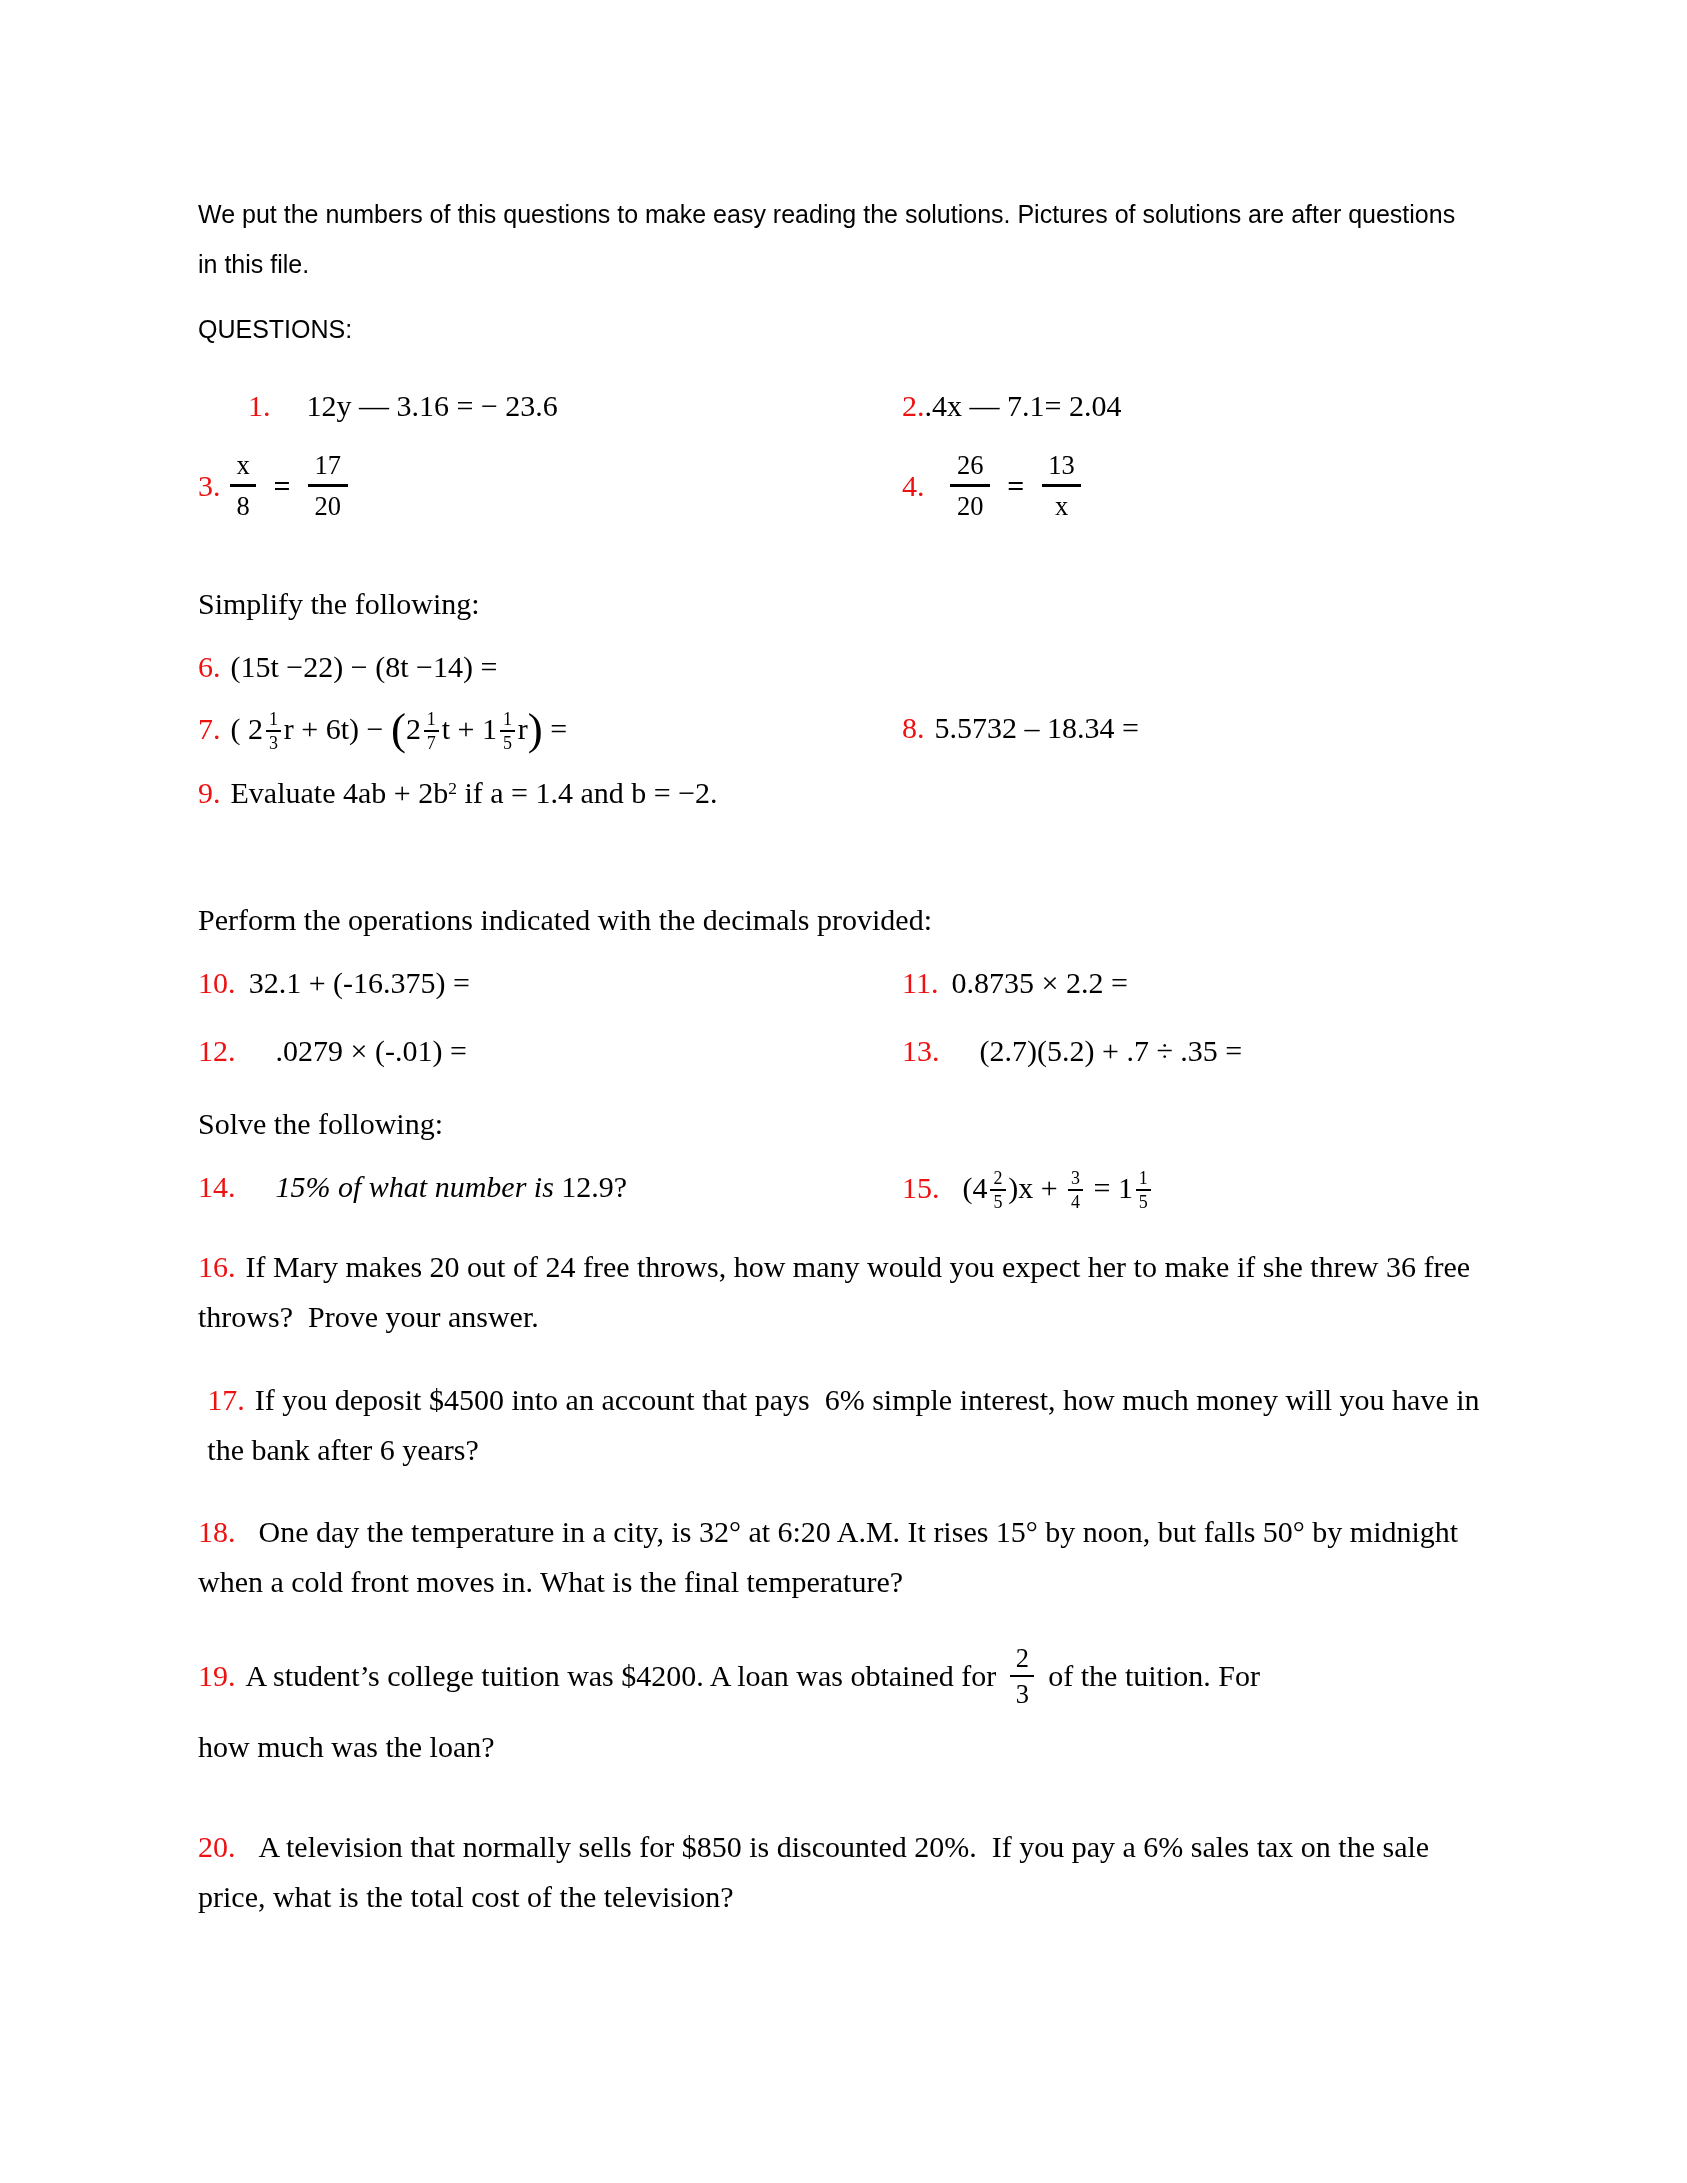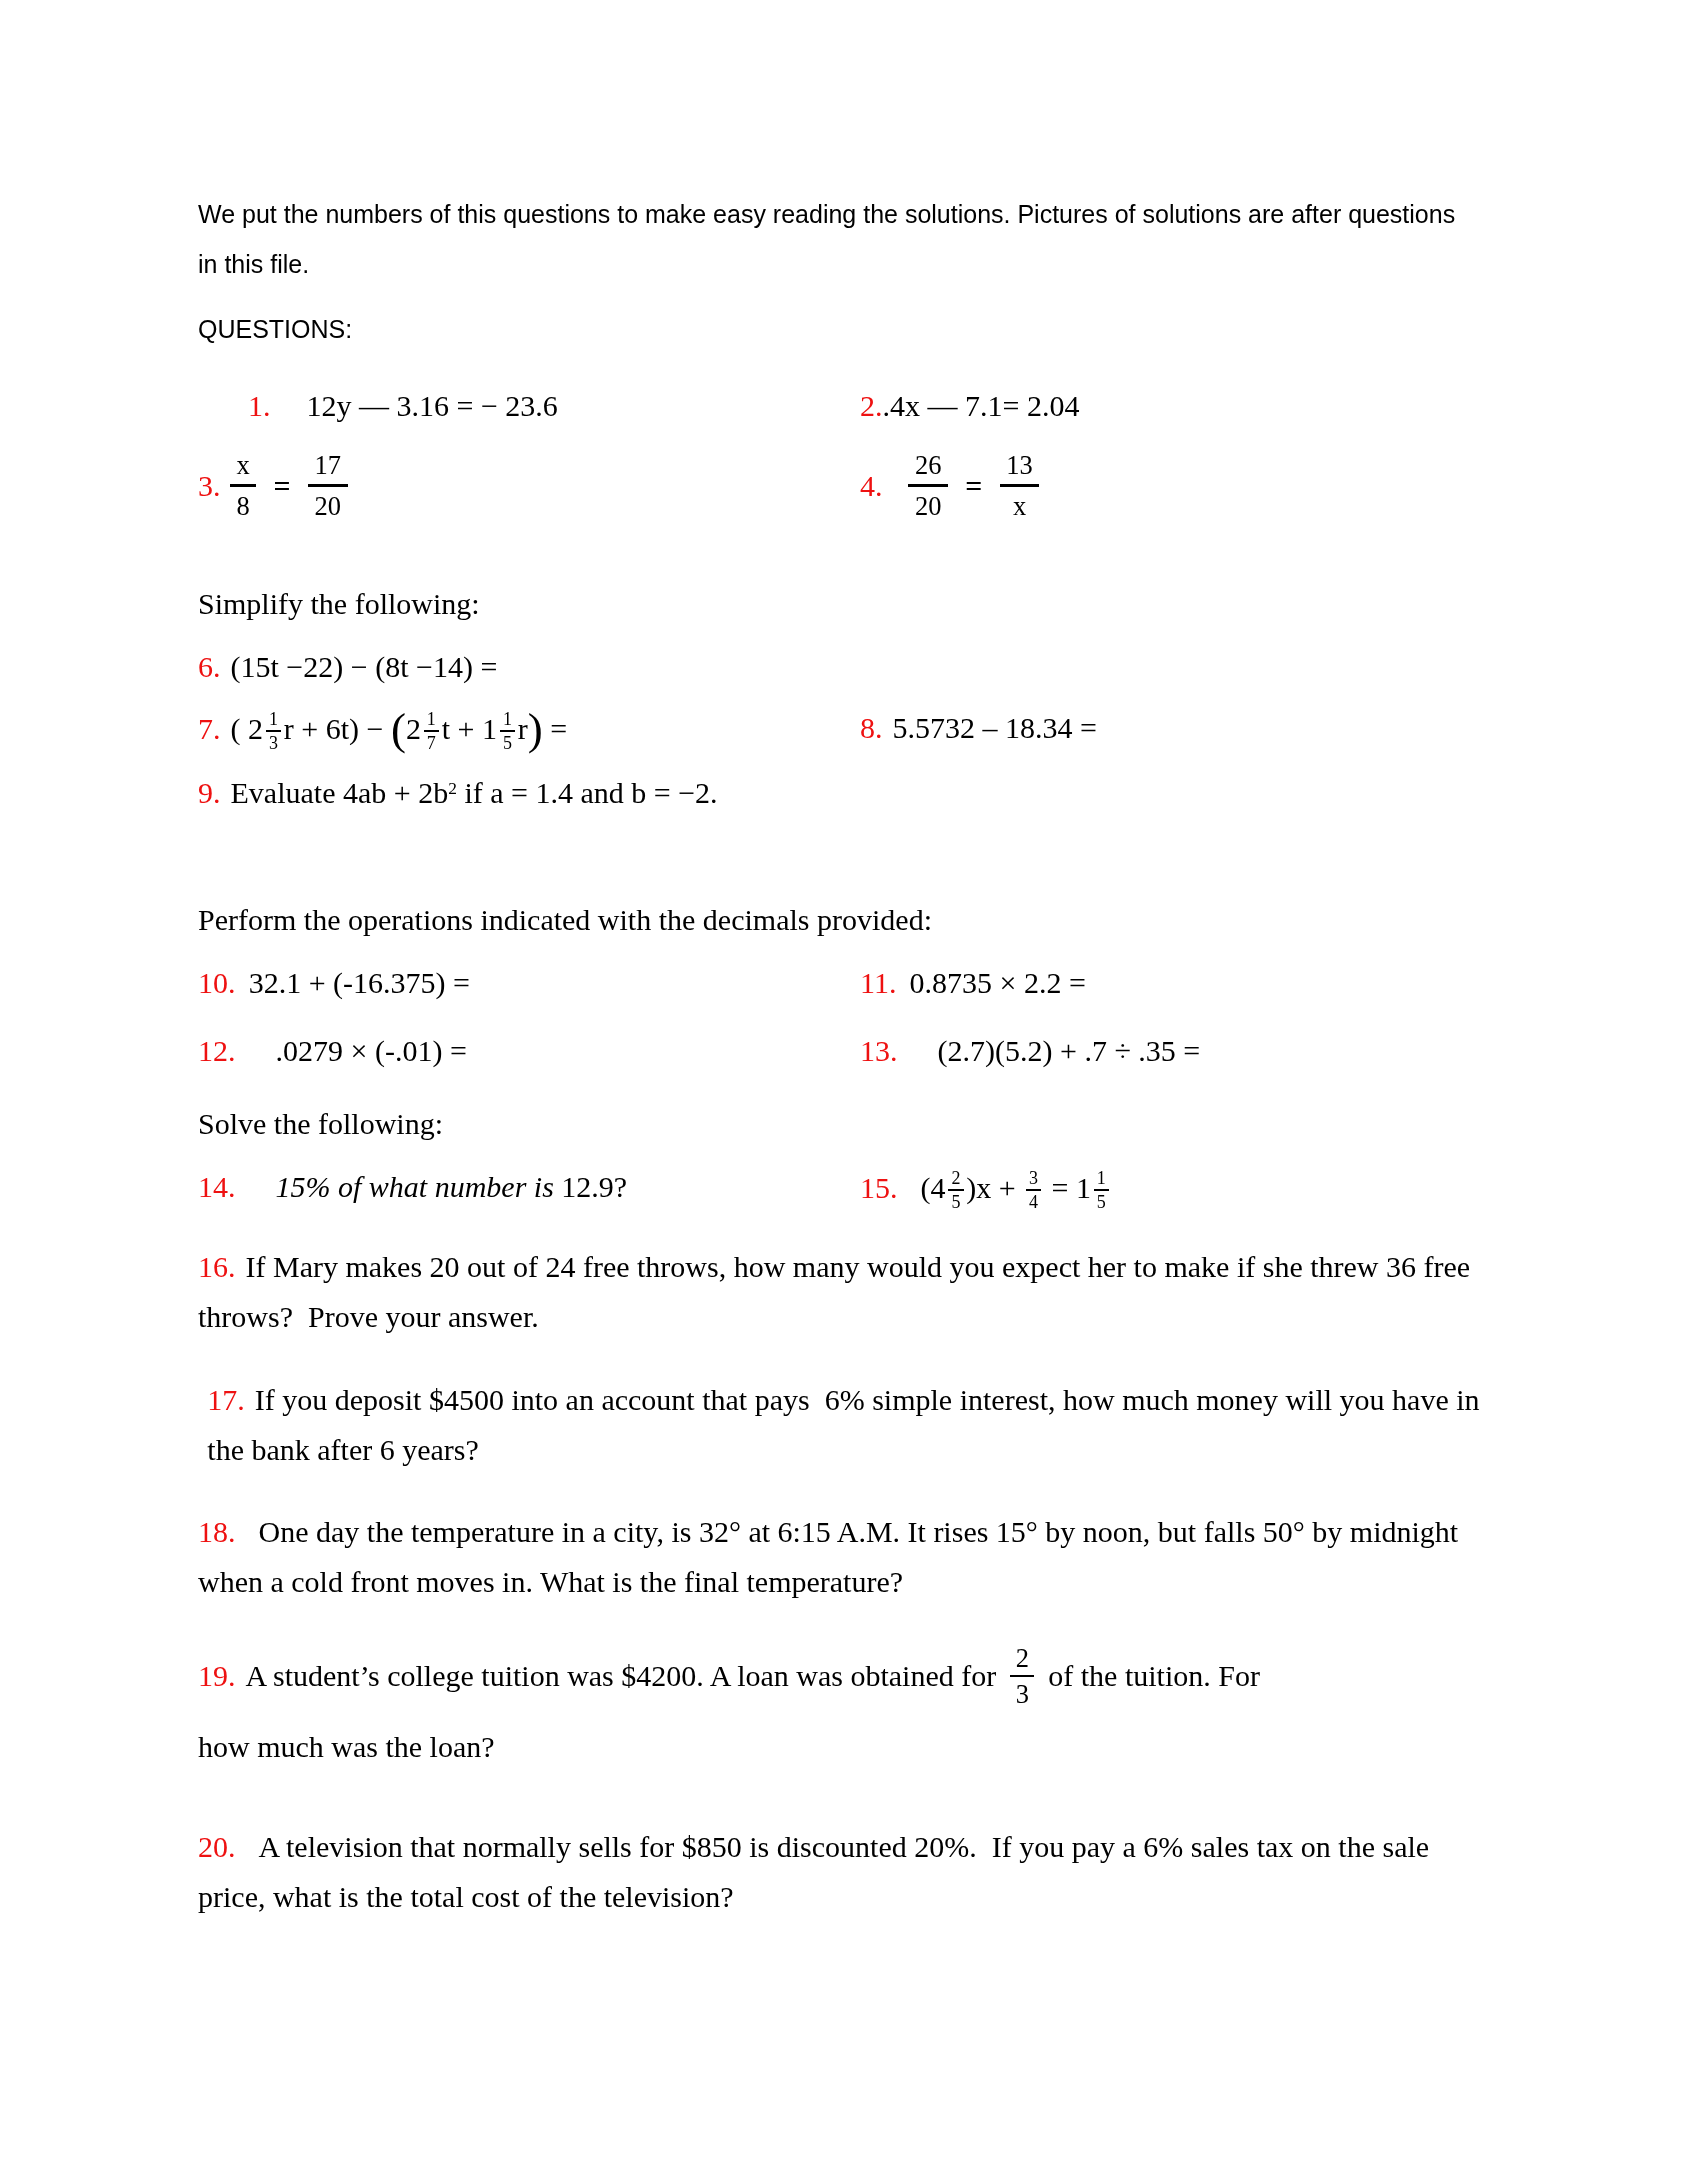--- a/index.html
+++ b/index.html
@@ -11,21 +11,21 @@
     background:#ffffff;
     padding:189px 192px 0 198px;
     font-family:"Liberation Serif", serif;
     font-size:30px;
     color:#000000;
     overflow:hidden;
   }
   .sans{font-family:"Liberation Sans", sans-serif;font-size:25px;}
   .intro{margin:0 0 24px 0;line-height:50px;}
   .qlabel{margin:0 0 44px 0;line-height:32px;}
-  .row{display:grid;grid-template-columns:662px 1fr;align-items:start;}
+  .row{display:grid;grid-template-columns:662px 1fr;align-items:start;gap:42px;}
   .r12{margin-bottom:28px;}
   .r34{margin-bottom:64px;}
   .r56{margin-bottom:26.5px;}
   .r78{margin-bottom:10.6px;}
   .r1011{margin-bottom:34px;}
   .r1213{margin-bottom:37px;}
   .r1415{margin-bottom:30px;}
   .hdr{margin:0 0 28px 0;line-height:37px;}
   .qline{margin:0;line-height:50px;}
   .qnum{color:#ee1111;}
@@ -151,21 +151,21 @@
           <span class="fn">1</span>
           <span class="fd">5</span>
         </span>
     </div>
   </div>
 
   <p class="qline q16"><span class="qnum mr15">16.</span><span>If Mary makes 20 out of 24 free throws, how many would you expect her to make if she threw 36 free throws?&nbsp; Prove your answer.</span></p>
 
   <p class="qline q17"><span class="qnum mr15">17.</span><span>If you deposit $4500 into an account that pays&nbsp; 6% simple interest, how much money will you have in the bank after 6 years?</span></p>
 
-  <p class="qline q18"><span class="qnum mr35">18.</span><span>One day the temperature in a city, is 32° at 6:15 A.M. It rises 15° by noon, but falls 50° by midnight when a cold front moves in. What is the final temperature?</span></p>
+  <p class="qline q18"><span class="qnum mr35">18.</span><span>One day the temperature in a city, is 32° at 6:20 A.M. It rises 15° by noon, but falls 50° by midnight when a cold front moves in. What is the final temperature?</span></p>
 
   <p class="qline q19"><span class="qnum mr15">19.</span><span>A student’s college tuition was $4200. A loan was obtained for </span><span class="frac midfrac">
         <span class="fn">2</span>
         <span class="fd">3</span>
       </span><span> of the tuition. For</span></p>
   <p class="qline q19line2">how much was the loan?</p>
 
   <p class="qline q20"><span class="qnum mr35">20.</span><span>A television that normally sells for $850 is discounted 20%.&nbsp; If you pay a 6% sales tax on the sale price, what is the total cost of the television?</span></p>
 
 </div>

